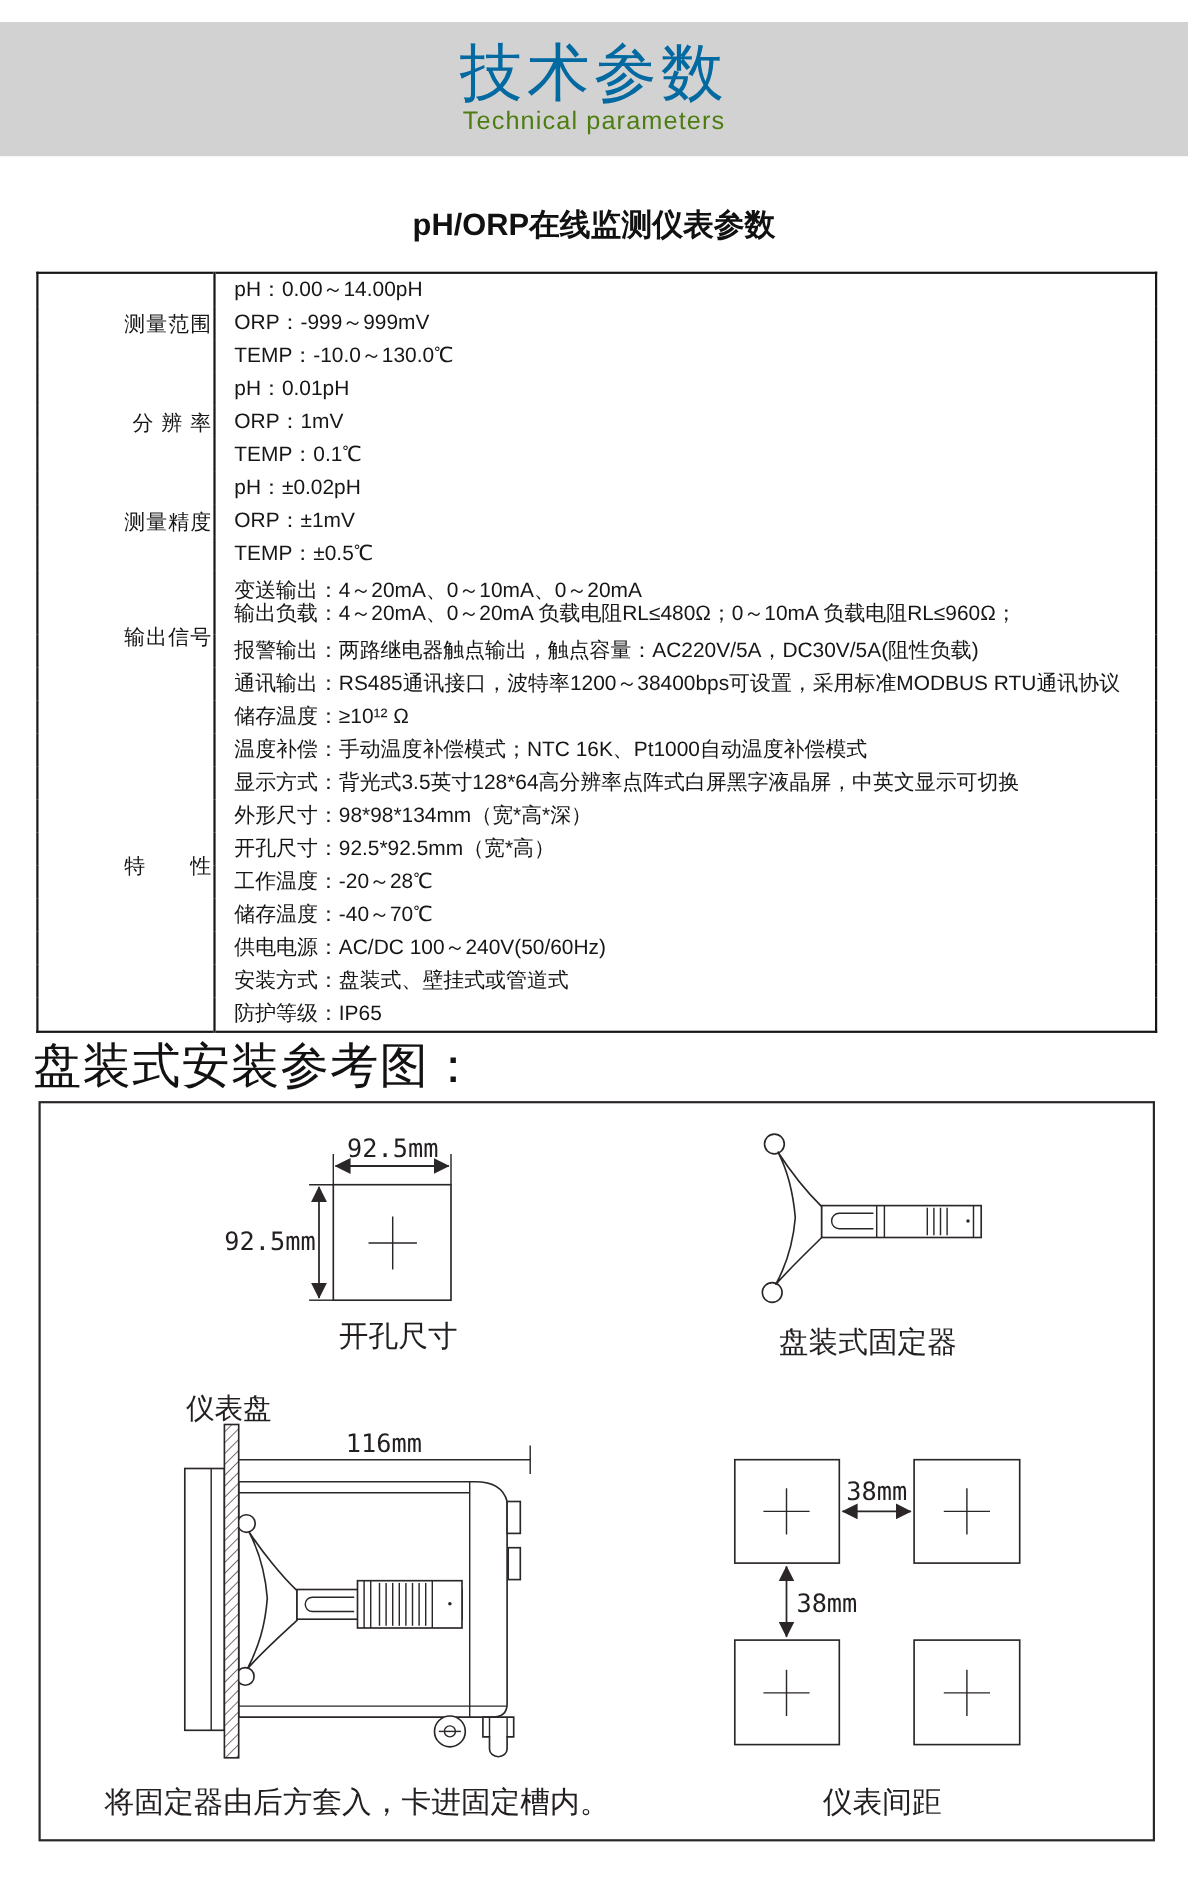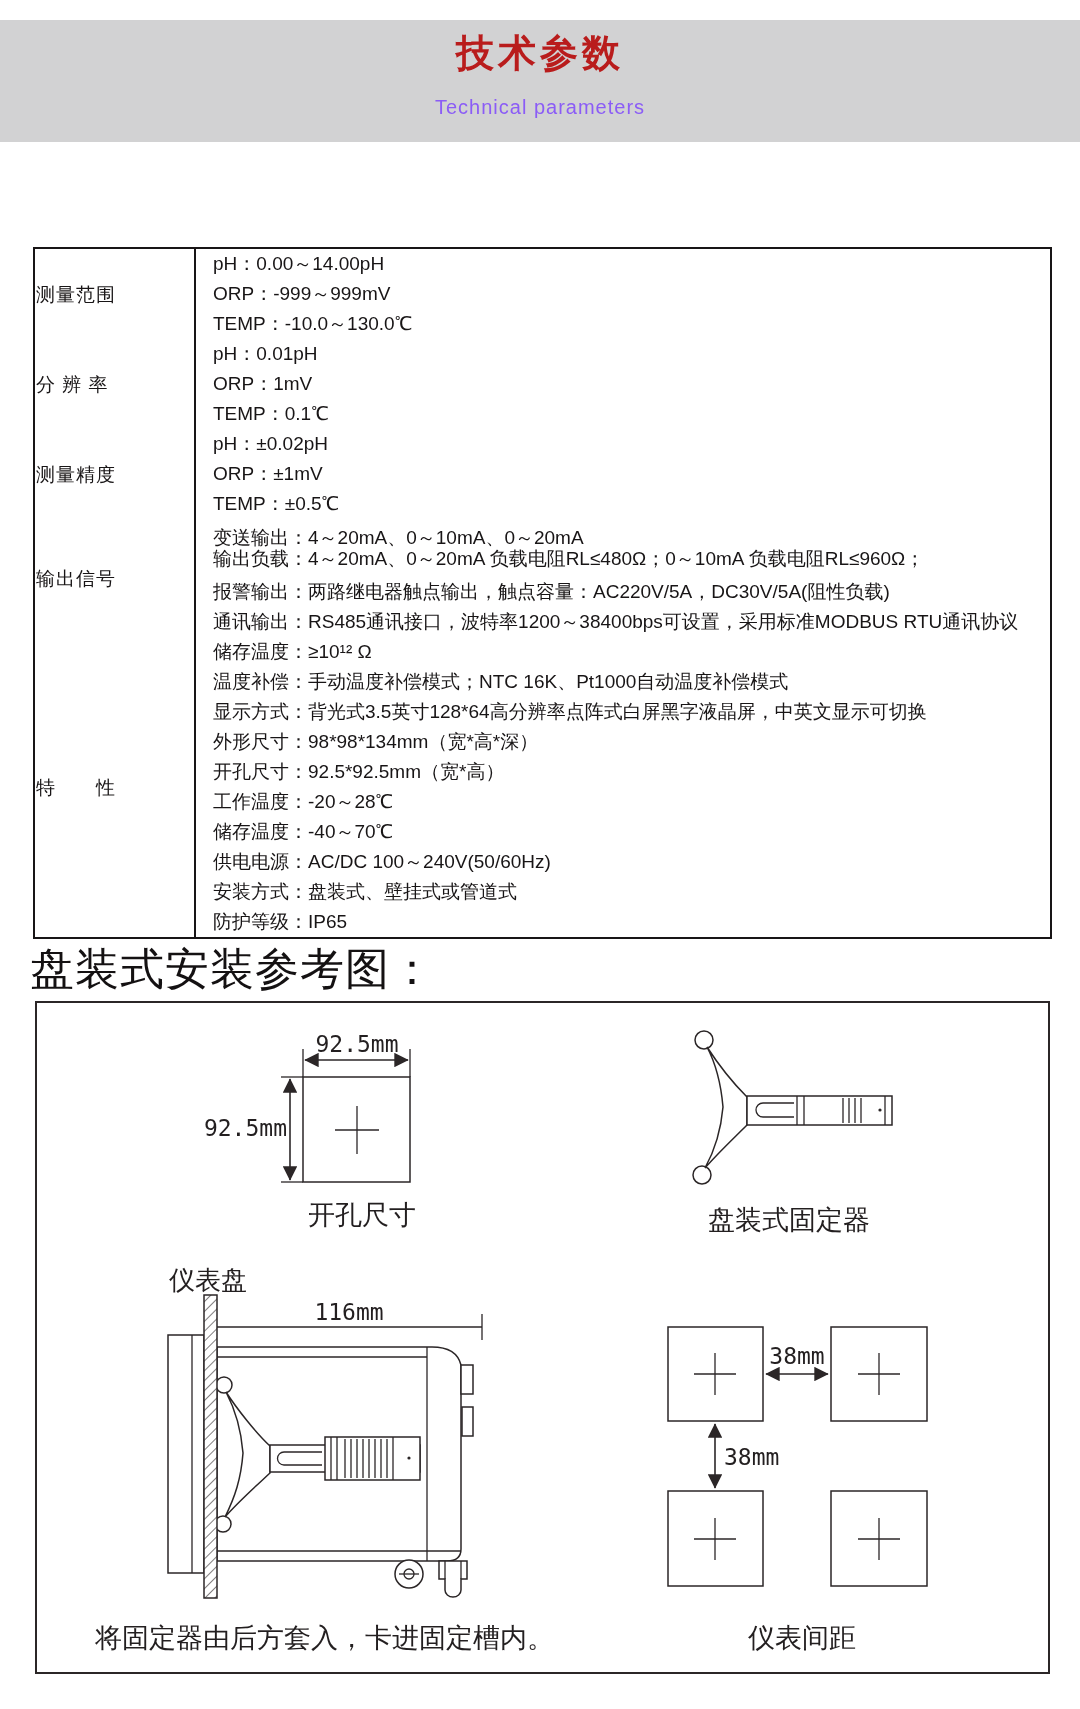--- a/index.html
+++ b/index.html
@@ -2,34 +2,34 @@
 <html><head>
 <meta charset="utf-8">
 <style>
   html,body{margin:0;padding:0;background:#ffffff;}
   #page{position:relative;width:1080px;height:1709px;background:#ffffff;overflow:hidden;
         font-family:"Liberation Sans",sans-serif;color:#1d1a1b;}
 
   
   #header-band{position:absolute;left:0;top:20px;width:1080px;height:122px;background:#d2d2d3;}
   #header-title{position:absolute;left:0;top:28px;width:100%;text-align:center;
-                font-size:38px;font-weight:bold;letter-spacing:4px;color:#b91c1c;}
+                font-size:57px;font-weight:normal;letter-spacing:4px;color:#0369a1;}
   #header-sub{position:absolute;left:0;top:96px;width:100%;text-align:center;
-              font-size:20px;font-weight:normal;color:#8b5cf6;letter-spacing:1px;}
+              font-size:23px;font-weight:normal;color:#4d7c0f;letter-spacing:1px;}
 
   
   #table-title{position:absolute;left:0;top:186px;width:1080px;text-align:center;
                font-size:28px;font-weight:bold;color:#111;}
   #spec-table{position:absolute;left:33px;top:247px;width:1019px;border-collapse:collapse;
               table-layout:fixed;}
   #spec-table td{border:0;font-size:19px;color:#181516;vertical-align:middle;}
   #spec-table tr{height:29px;}
   #spec-table tr.double{height:58px;}
   #spec-table{border:2px solid #181516;}
-  td.label-cell{width:157px;text-align:left;vertical-align:top;
+  td.label-cell{width:157px;text-align:right;vertical-align:top;
                 border-right:2px solid #181516 !important;
                 font-size:20px;padding-top:2px;letter-spacing:1px;}
   td.value-cell{padding-left:17px;line-height:28px;}
   td.value-cell.two-line{white-space:pre-line;line-height:21px;}
   tr + tr td.value-cell{border-top:1px solid #2a2627;}
   tr.group-start td{border-top:2px solid #181516;}
 
   
   #section-heading{position:absolute;left:30px;top:940px;font-size:44px;color:#141112;
                    font-weight:500;letter-spacing:1px;}
@@ -47,20 +47,21 @@
 </style>
 </head>
 <body>
 
 <div id="page">
 
   <div id="header-band"></div>
   <div id="header-title">技术参数</div>
   <div id="header-sub">Technical parameters</div>
 
+  <div id="table-title">pH/ORP在线监测仪表参数</div>
   <table id="spec-table">
     <tbody id="spec-body">
         <tr class="group-start">
           <td class="label-cell" rowspan="3">测量范围</td>
           <td class="value-cell">pH：0.00～14.00pH</td>
         </tr>
         <tr>
           <td class="value-cell">ORP：-999～999mV</td>
         </tr>
         <tr>

